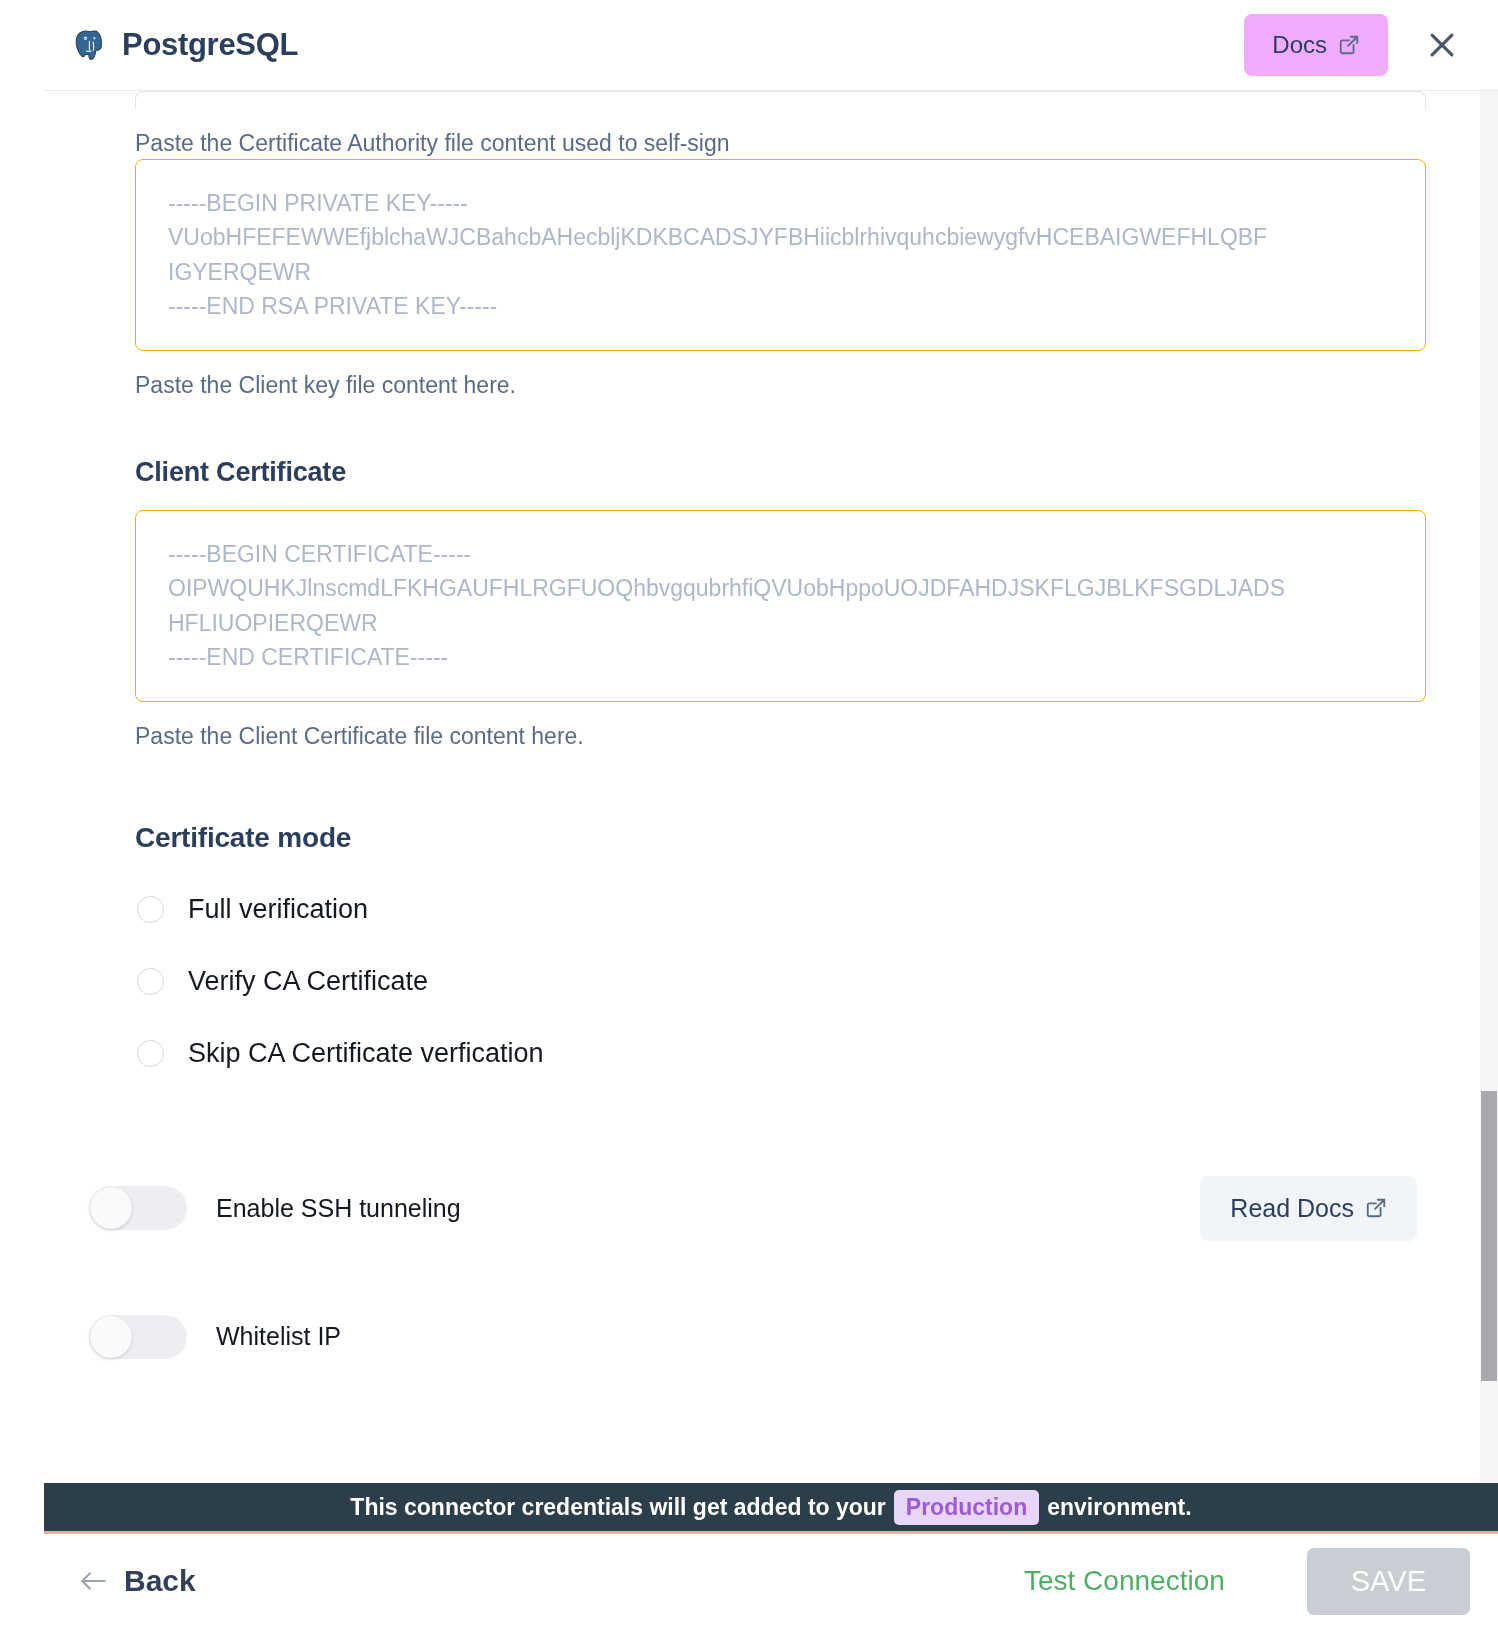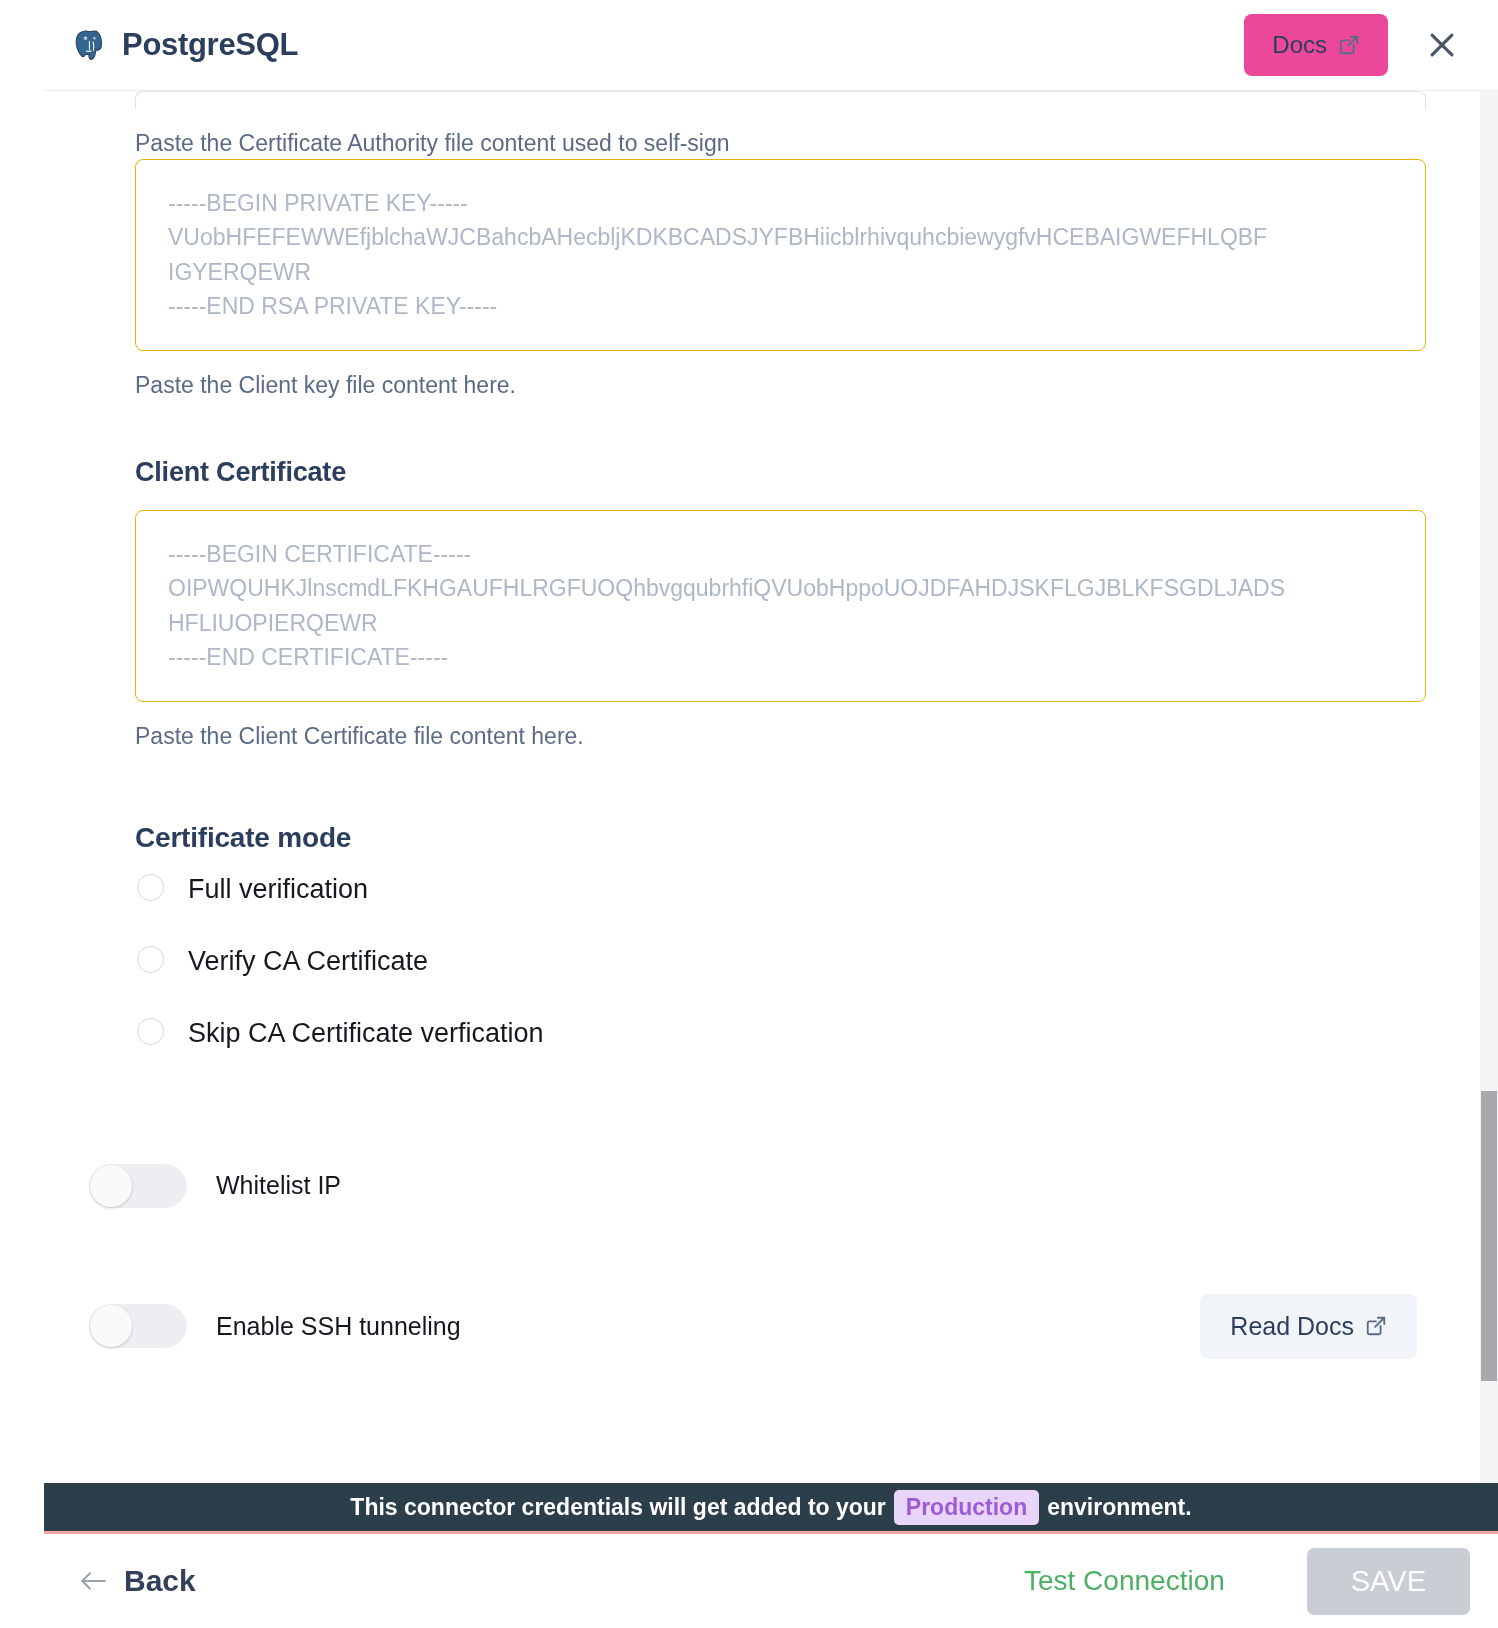--- a/index.html
+++ b/index.html
@@ -36,21 +36,21 @@
   }
   .pg-logo { width: 34px; height: 34px; display: block; }
   .brand-title {
     font-size: 31px;
     font-weight: bold;
     color: #2c3e5d;
     letter-spacing: -0.3px;
   }
   .header-spacer { flex: 1 1 auto; }
   .docs-btn {
-    background: #ec4899;
+    background: #f0abfc;
     border: none;
     border-radius: 8px;
     padding: 17px 28px;
     display: flex;
     align-items: center;
     gap: 11px;
     font-size: 24px;
     color: #2c3e5d;
     cursor: pointer;
   }
@@ -138,21 +138,21 @@
   .section-title {
     font-size: 28px;
     font-weight: bold;
     color: #2c3e5d;
     margin: 70px 0 0 0;
     letter-spacing: -0.2px;
   }
   .radio-list { margin-top: 20px; }
   .radio-row {
     display: flex;
-    align-items: flex-start;
+    align-items: center;
     height: 72px;
     cursor: pointer;
   }
   .radio-circle {
     width: 27px; height: 27px;
     border-radius: 50%;
     border: 1.5px solid #d4d8e0;
     background: #fff;
     flex: 0 0 auto;
     margin-left: 2px;
@@ -344,45 +344,45 @@
         <div class="radio-row">
           <span class="radio-circle"></span>
           <span class="radio-label">Verify CA Certificate</span>
         </div>
         <div class="radio-row">
           <span class="radio-circle"></span>
           <span class="radio-label">Skip CA Certificate verfication</span>
         </div>
       </div>
 
-      <div class="toggle-row">
-        <span class="toggle">
-          <span class="knob"></span>
-        </span>
-        <span class="toggle-label">Whitelist IP</span>
-      </div>
-
       <div class="toggle-row first">
         <span class="toggle">
           <span class="knob"></span>
         </span>
         <span class="toggle-label">Enable SSH tunneling</span>
         <span class="toggle-spacer"></span>
         <button class="read-docs-btn">
           <span>Read Docs</span>
           <span>
             <svg class="ext-icon" viewBox="0 0 24 24" fill="none" stroke="#5a6b85" stroke-width="2" stroke-linecap="round" stroke-linejoin="round">
               <path d="M17 12v7a2 2 0 0 1-2 2H5a2 2 0 0 1-2-2V9a2 2 0 0 1 2-2h7"></path>
               <polyline points="14 3 21 3 21 10"></polyline>
               <line x1="11" y1="13" x2="21" y2="3"></line>
             </svg>
           </span>
         </button>
       </div>
 
+      <div class="toggle-row">
+        <span class="toggle">
+          <span class="knob"></span>
+        </span>
+        <span class="toggle-label">Whitelist IP</span>
+      </div>
+
     </div>
 
     <div class="scrollbar-track">
       <div class="scrollbar-thumb"></div>
     </div>
   </div>
 
   <div class="banner">
     <span>This connector credentials will get added to your</span>
     <span class="badge">Production</span>

